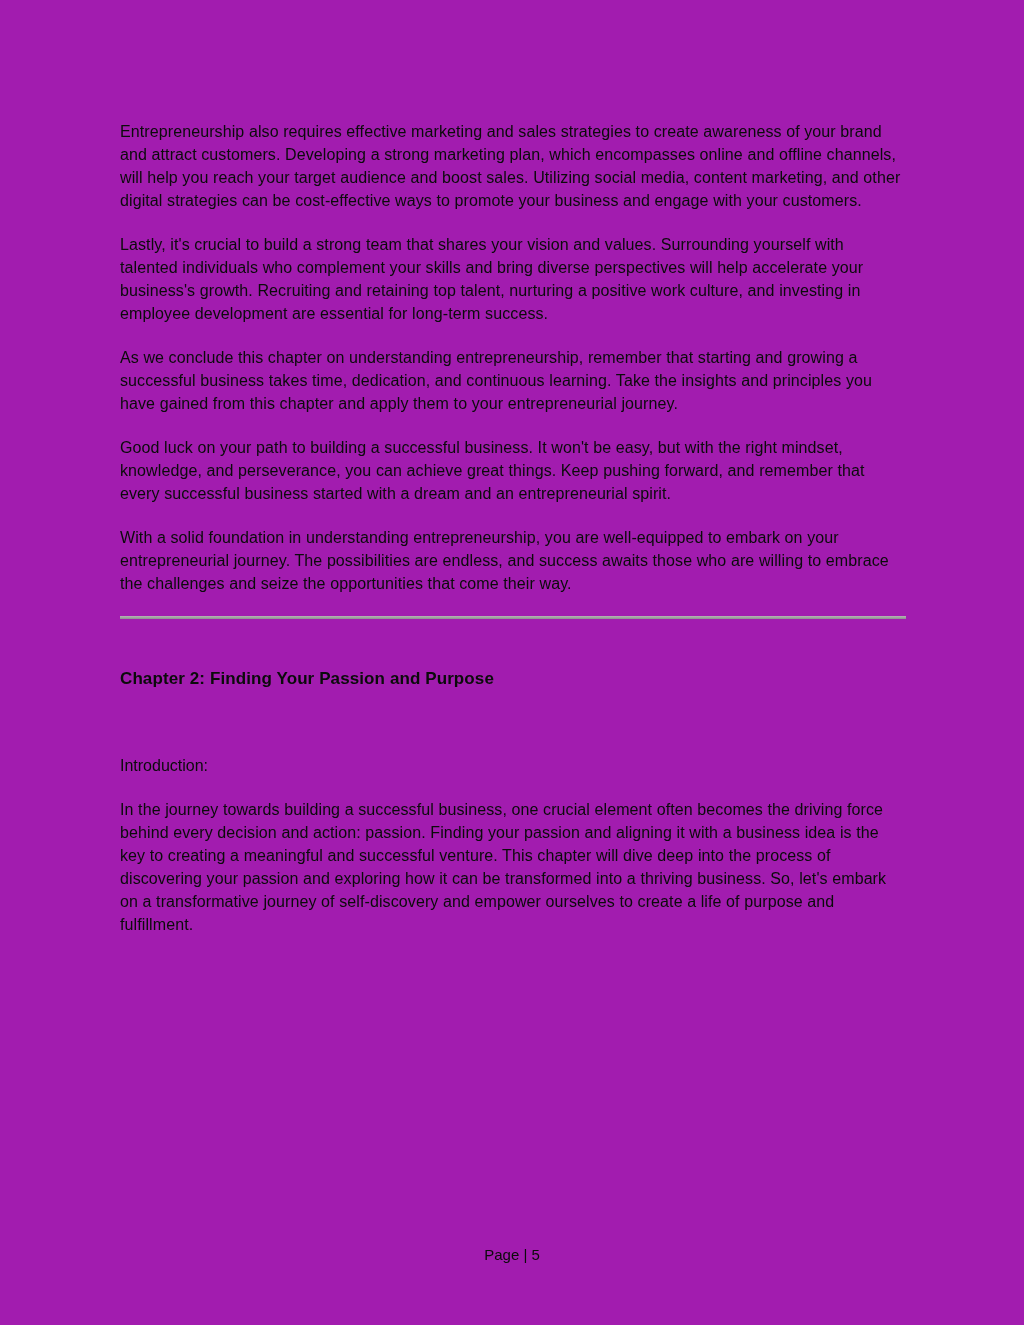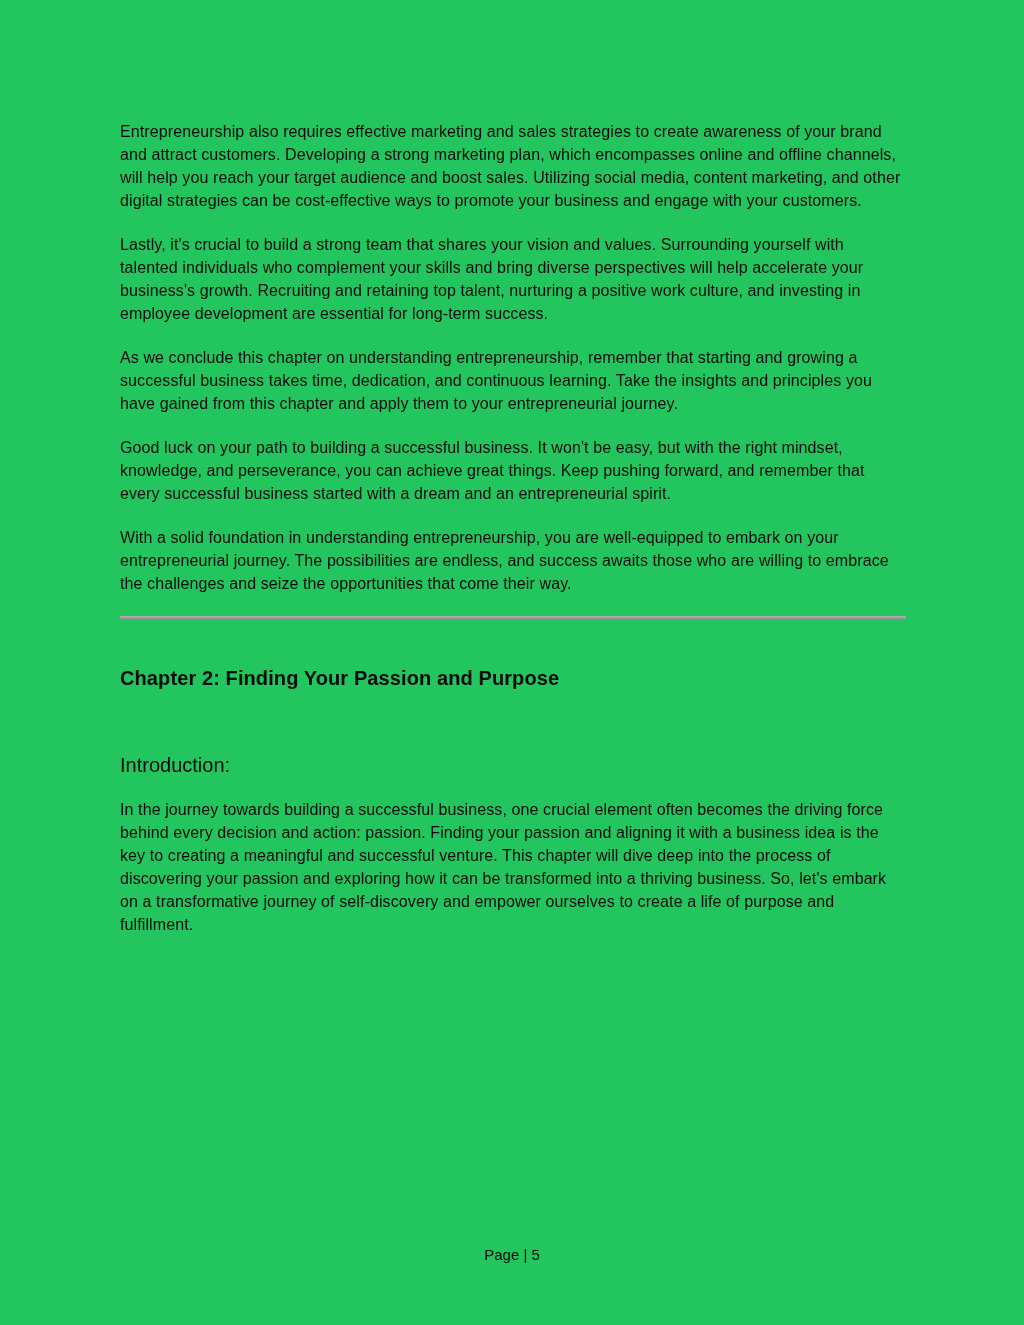--- a/index.html
+++ b/index.html
@@ -4,21 +4,21 @@
 <style>
   * { margin: 0; padding: 0; box-sizing: border-box; }
   html, body {
     background: #ffffff;
     font-family: "Liberation Sans", sans-serif;
   }
   .page {
     position: relative;
     width: 1024px;
     height: 1325px;
-    background: #22c55e;
+    background: #a21caf;
     overflow: hidden;
   }
   .content {
     position: absolute;
     left: 120px;
     top: 120px;
     width: 786px;
     color: #0b0b0b;
   }
   .content p.body-para {
@@ -27,28 +27,28 @@
     margin: 0 0 21px 0;
     letter-spacing: 0.1px;
   }
   .divider {
     border: none;
     height: 3px;
     background: linear-gradient(#b5b5b5, #8f8f8f);
     margin: 11px 0 0 0;
   }
   h2.chapter-heading {
-    font-size: 20px;
+    font-size: 17px;
     line-height: 23px;
     font-weight: bold;
     margin: 48px 0 0 0;
     letter-spacing: 0.1px;
   }
   p.section-label {
-    font-size: 20px;
+    font-size: 16px;
     line-height: 23px;
     margin: 64px 0 21px 0;
   }
   .footer {
     position: absolute;
     top: 1243px;
     left: 0;
     width: 1024px;
     text-align: center;
     font-size: 15px;

